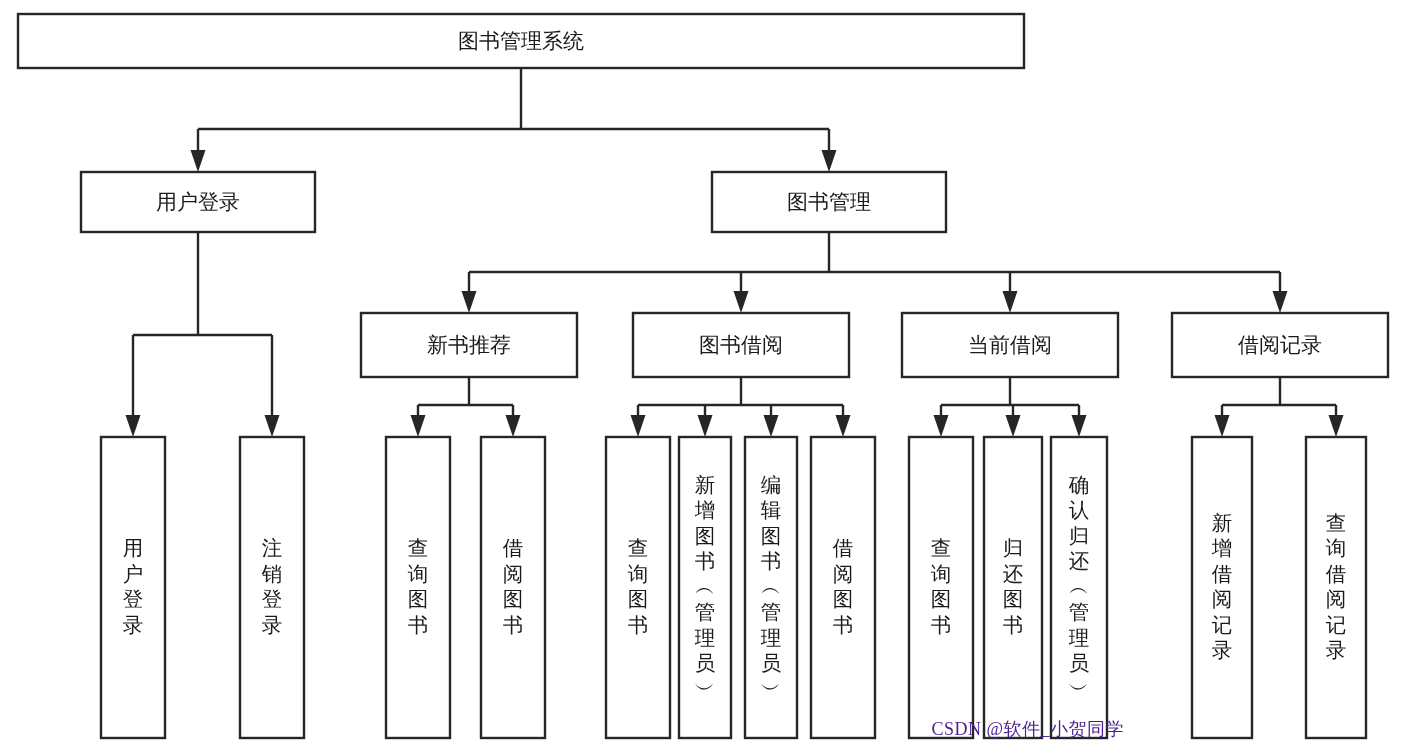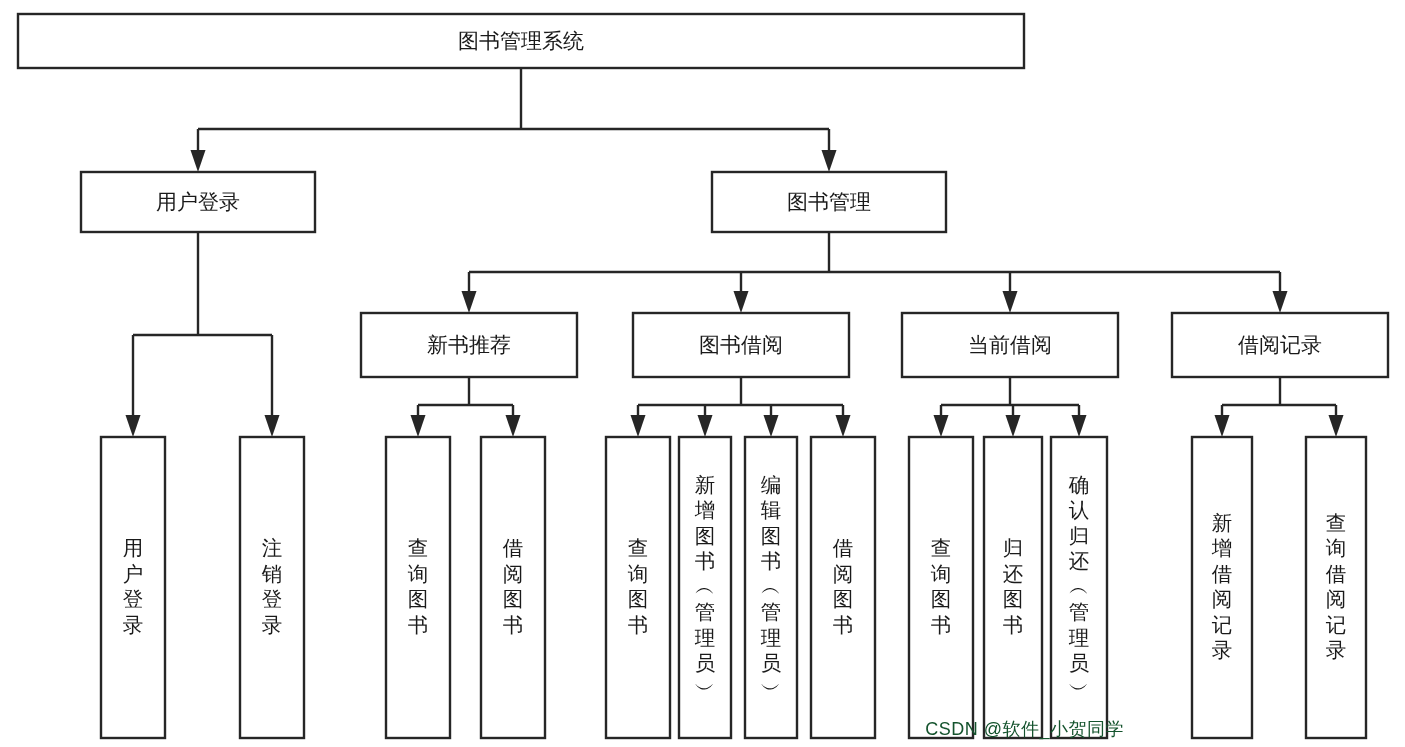--- a/index.html
+++ b/index.html
@@ -52,23 +52,23 @@
     stroke-linecap: butt;
   }
   .connector-arrow {
     fill: #262626;
     stroke: none;
   }
   .watermark-text {
     position: absolute;
     right: 8px;
     bottom: 6px;
-    color: #14532d;
+    color: #4c1d95;
     font-size: 18px;
-    font-family: Liberation Sans, sans-serif;
+    font-family: Liberation Serif, serif;
     letter-spacing: 0.5px;
     white-space: nowrap;
     pointer-events: none;
   }
 </style>
 </head>
 <body>
 
 <div id="diagram-root">
   <svg class="diagram-canvas" viewBox="0 0 1405 747" xmlns="http://www.w3.org/2000/svg">

